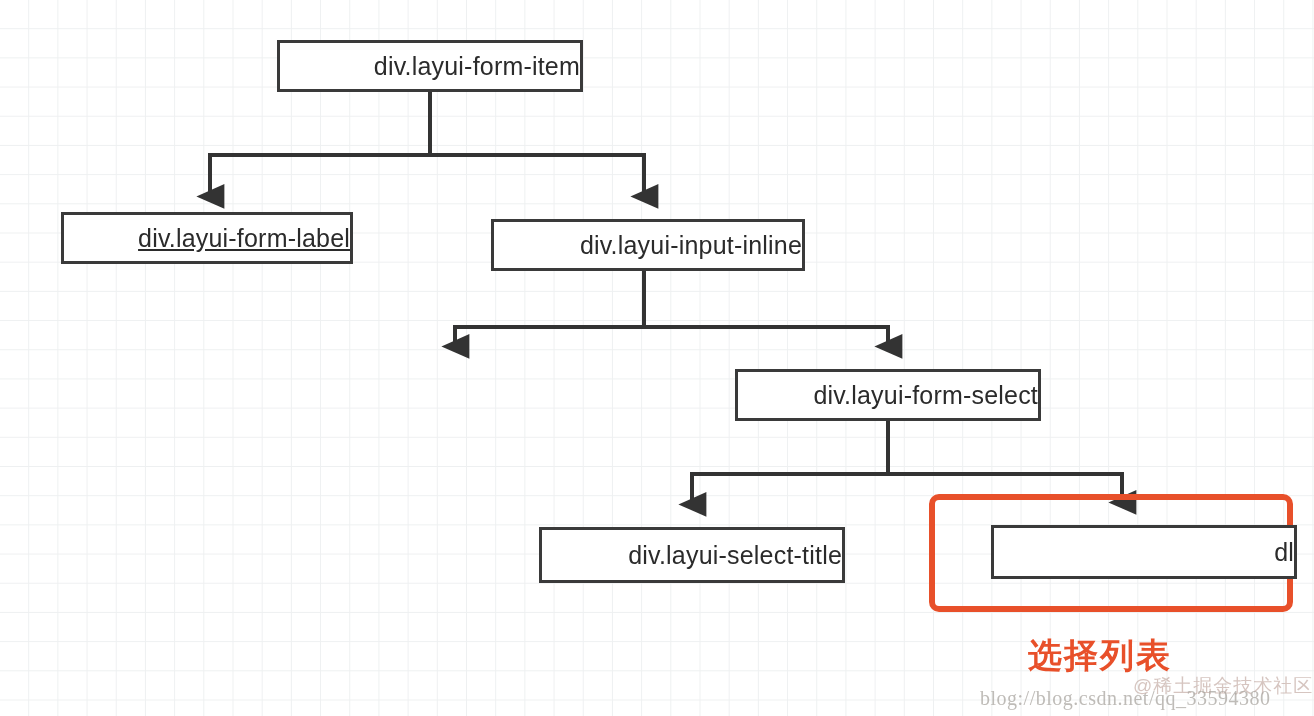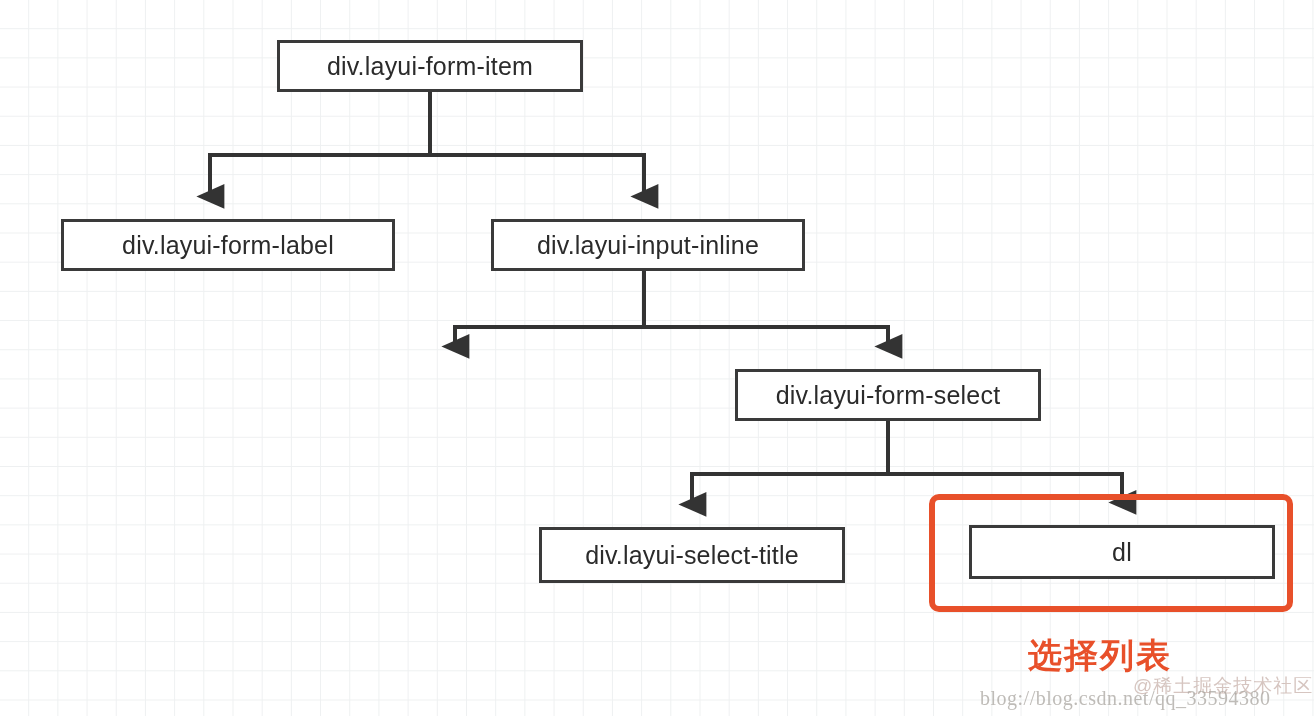--- a/index.html
+++ b/index.html
@@ -33,21 +33,21 @@
     height: 716px;
     pointer-events: none;
   }
   .node {
     position: absolute;
     box-sizing: border-box;
     background: #ffffff;
     border: 3px solid #3a3a3a;
     display: flex;
     align-items: center;
-    justify-content: center;
+    justify-content: flex-end;
     color: #2b2b2b;
     font-size: 25px;
     letter-spacing: 0.2px;
     white-space: nowrap;
     z-index: 3;
   }
   .highlight-rect {
     position: absolute;
     box-sizing: border-box;
     border: 6px solid #e8502a;
@@ -109,38 +109,38 @@
       <path d="M 888 421 L 888 474 L 1122 474 L 1122 502" fill="none" stroke="#333333" stroke-width="4" marker-end="url(#arrowhead)"></path>
     </g>
   </svg>
 
   <div class="highlight-rect" style="left:929px; top:494px; width:364px; height:118px;"></div>
 
   <div class="node" style="left:277px; top:40px; width:306px; height:52px;">
     <span>div.layui-form-item</span>
   </div>
 
-  <div class="node" style="left:61px; top:219px; width:334px; height:52px;">
+  <div class="node" style="left:61px; top:212px; width:292px; height:52px;text-decoration:underline;">
     <span>div.layui-form-label</span>
   </div>
 
   <div class="node" style="left:491px; top:219px; width:314px; height:52px;">
     <span>div.layui-input-inline</span>
   </div>
 
 
   <div class="node" style="left:735px; top:369px; width:306px; height:52px;">
     <span>div.layui-form-select</span>
   </div>
 
   <div class="node" style="left:539px; top:527px; width:306px; height:56px;">
     <span>div.layui-select-title</span>
   </div>
 
-  <div class="node" style="left:969px; top:525px; width:306px; height:54px;">
+  <div class="node" style="left:991px; top:525px; width:306px; height:54px;">
     <span>dl</span>
   </div>
 
   <div class="annotation" style="left:1028px; top:633px;">选择列表</div>
 
   <div class="watermark-cn" style="left:1133px; top:673px;">@稀土掘金技术社区</div>
 
   <div class="watermark-url" style="left:980px; top:687px;">blog://blog.csdn.net/qq_33594380</div>
 
 </div>

